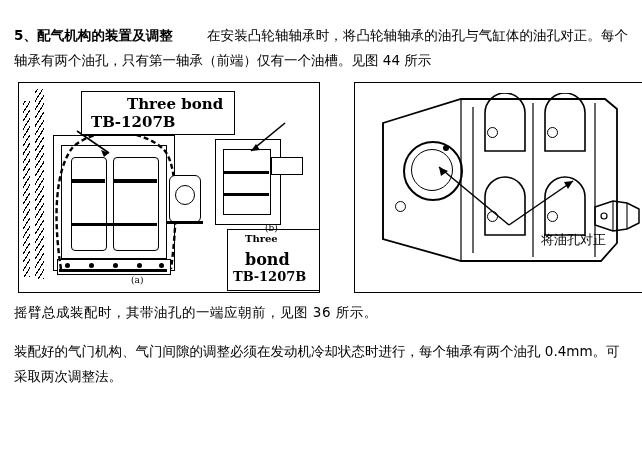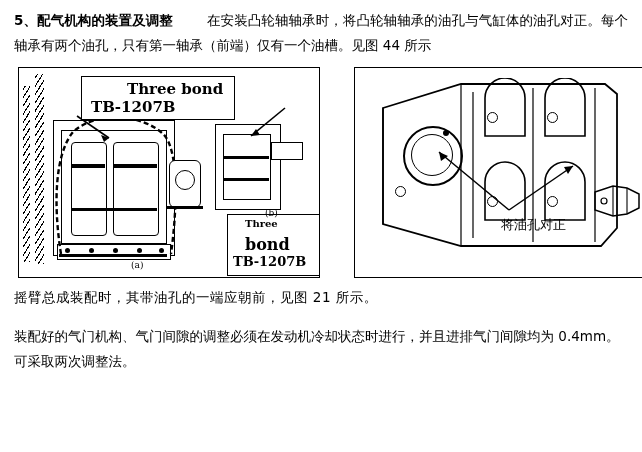--- a/index.html
+++ b/index.html
@@ -12,21 +12,21 @@
     height: 452px;
     font-family: "DejaVu Sans", "Liberation Sans", sans-serif;
     color: #000000;
     overflow: hidden;
   }
   .page {
     position: relative;
     width: 642px;
     height: 452px;
     box-sizing: border-box;
-    padding: 8px 14px 0 14px;
+    padding: 23px 14px 0 14px;
   }
   .para {
     font-size: 13.5px;
     line-height: 25px;
     text-align: justify;
     margin: 0;
   }
   .para .bold {
     font-weight: bold;
   }
@@ -128,20 +128,21 @@
     font-size: 9px;
   }
 
   
   .rf-inner { position: absolute; inset: 0; }
   .cam-lbl {
     position: absolute;
     font-family: "DejaVu Sans", "Liberation Sans", sans-serif;
     font-size: 13px;
     white-space: nowrap;
+    margin-left: 40px;
   }
   .circle { position: absolute; border: 1.5px solid #000; border-radius: 50%; }
   .circle-f { position: absolute; background: #000; border-radius: 50%; }
 </style>
 </head>
 <body>
 
 <div class="page">
 
   <p class="para">
@@ -251,17 +252,17 @@
           <path d="M150,20 l-9,1 l4,7 z" fill="#000"></path>
         </svg>
 
         <div class="cam-lbl" style="left:146px; top:148px;">将油孔对正</div>
       </div>
     </div>
   </div>
 
 
   <div class="tail">
-    <p class="spaced">摇臂总成装配时，其带油孔的一端应朝前，见图 21 所示。</p>
-    <p style="margin-top:14px;">装配好的气门机构、气门间隙的调整必须在发动机冷却状态时进行，并且进排气门间隙均为 0.4mm。可采取两次调整法。</p>
+    <p class="spaced">摇臂总成装配时，其带油孔的一端应朝前，见图 36 所示。</p>
+    <p style="margin-top:14px;">装配好的气门机构、气门间隙的调整必须在发动机冷却状态时进行，每个轴承有两个油孔 0.4mm。可采取两次调整法。</p>
   </div>
 
 </div>
 
 </body></html>

